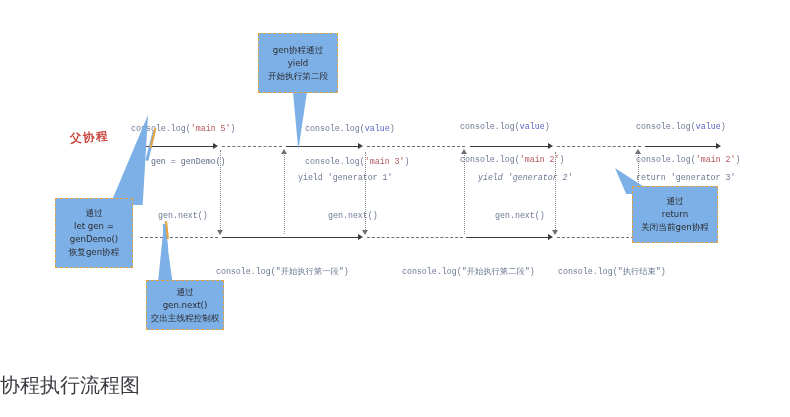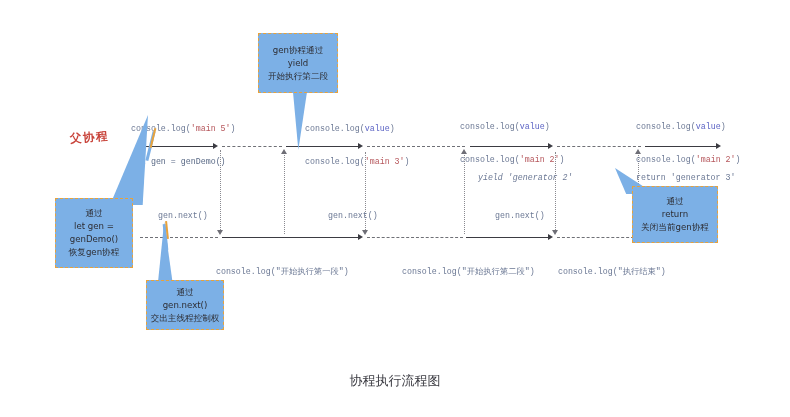--- a/index.html
+++ b/index.html
@@ -35,22 +35,22 @@
        box-sizing:border-box;color:#2d2d33;text-align:center;
        font-family:"DejaVu Sans",sans-serif;font-size:8.6px;line-height:13px;
        display:flex;flex-direction:column;align-items:center;justify-content:center;}
   .box span{display:block;}
   .tail{position:absolute;background:#7cb0e6;}
 
   
   #parent-label{position:absolute;left:70px;top:130px;color:#c8433a;
        font-family:"DejaVu Serif",serif;font-size:11.5px;font-weight:bold;
        letter-spacing:1.5px;transform:rotate(-4deg);}
-  #title{position:absolute;left:0;top:372px;width:790px;text-align:center;
-       font-family:"DejaVu Sans",sans-serif;font-size:13px;color:#3b3b42;}
+  #title{position:absolute;left:0;top:372px;width:790px;
+       font-family:"DejaVu Sans",sans-serif;font-size:20px;color:#3b3b42;}
   .nib{position:absolute;background:#7cb0e6;}
   .nib2{position:absolute;background:#e7a23c;}
 </style>
 </head>
 <body>
 
 <div id="stage">
 
   <div id="parent-label">父协程</div>
 
@@ -108,20 +108,23 @@
   <div class="code" style="left:460px;top:99px;">
     <div><span class="fn">console.log(</span><span class="arg">value</span><span class="fn">)</span></div>
     <div><span class="fn">console.log(</span><span class="str">'main 2'</span><span class="fn">)</span></div>
   </div>
 
   <div class="code" style="left:636px;top:99px;">
     <div><span class="fn">console.log(</span><span class="arg">value</span><span class="fn">)</span></div>
     <div><span class="fn">console.log(</span><span class="str">'main 2'</span><span class="fn">)</span></div>
   </div>
 
+  <div class="lbl" style="left:278px;top:161px;">
+    <span class="yk">yield</span><span> </span><span class="str">'generator 1'</span>
+  </div>
   <div class="lbl" style="left:458px;top:161px;font-style:italic;">
     <span class="yk">yield</span><span> </span><span class="str">'generator 2'</span>
   </div>
   <div class="lbl" style="left:616px;top:161px;">
     <span class="yk">return</span><span> </span><span class="str">'generator 3'</span>
   </div>
 
   <div class="lbl" style="left:158px;top:210px;">gen.next()</div>
   <div class="lbl" style="left:328px;top:210px;">gen.next()</div>
   <div class="lbl" style="left:495px;top:210px;">gen.next()</div>

